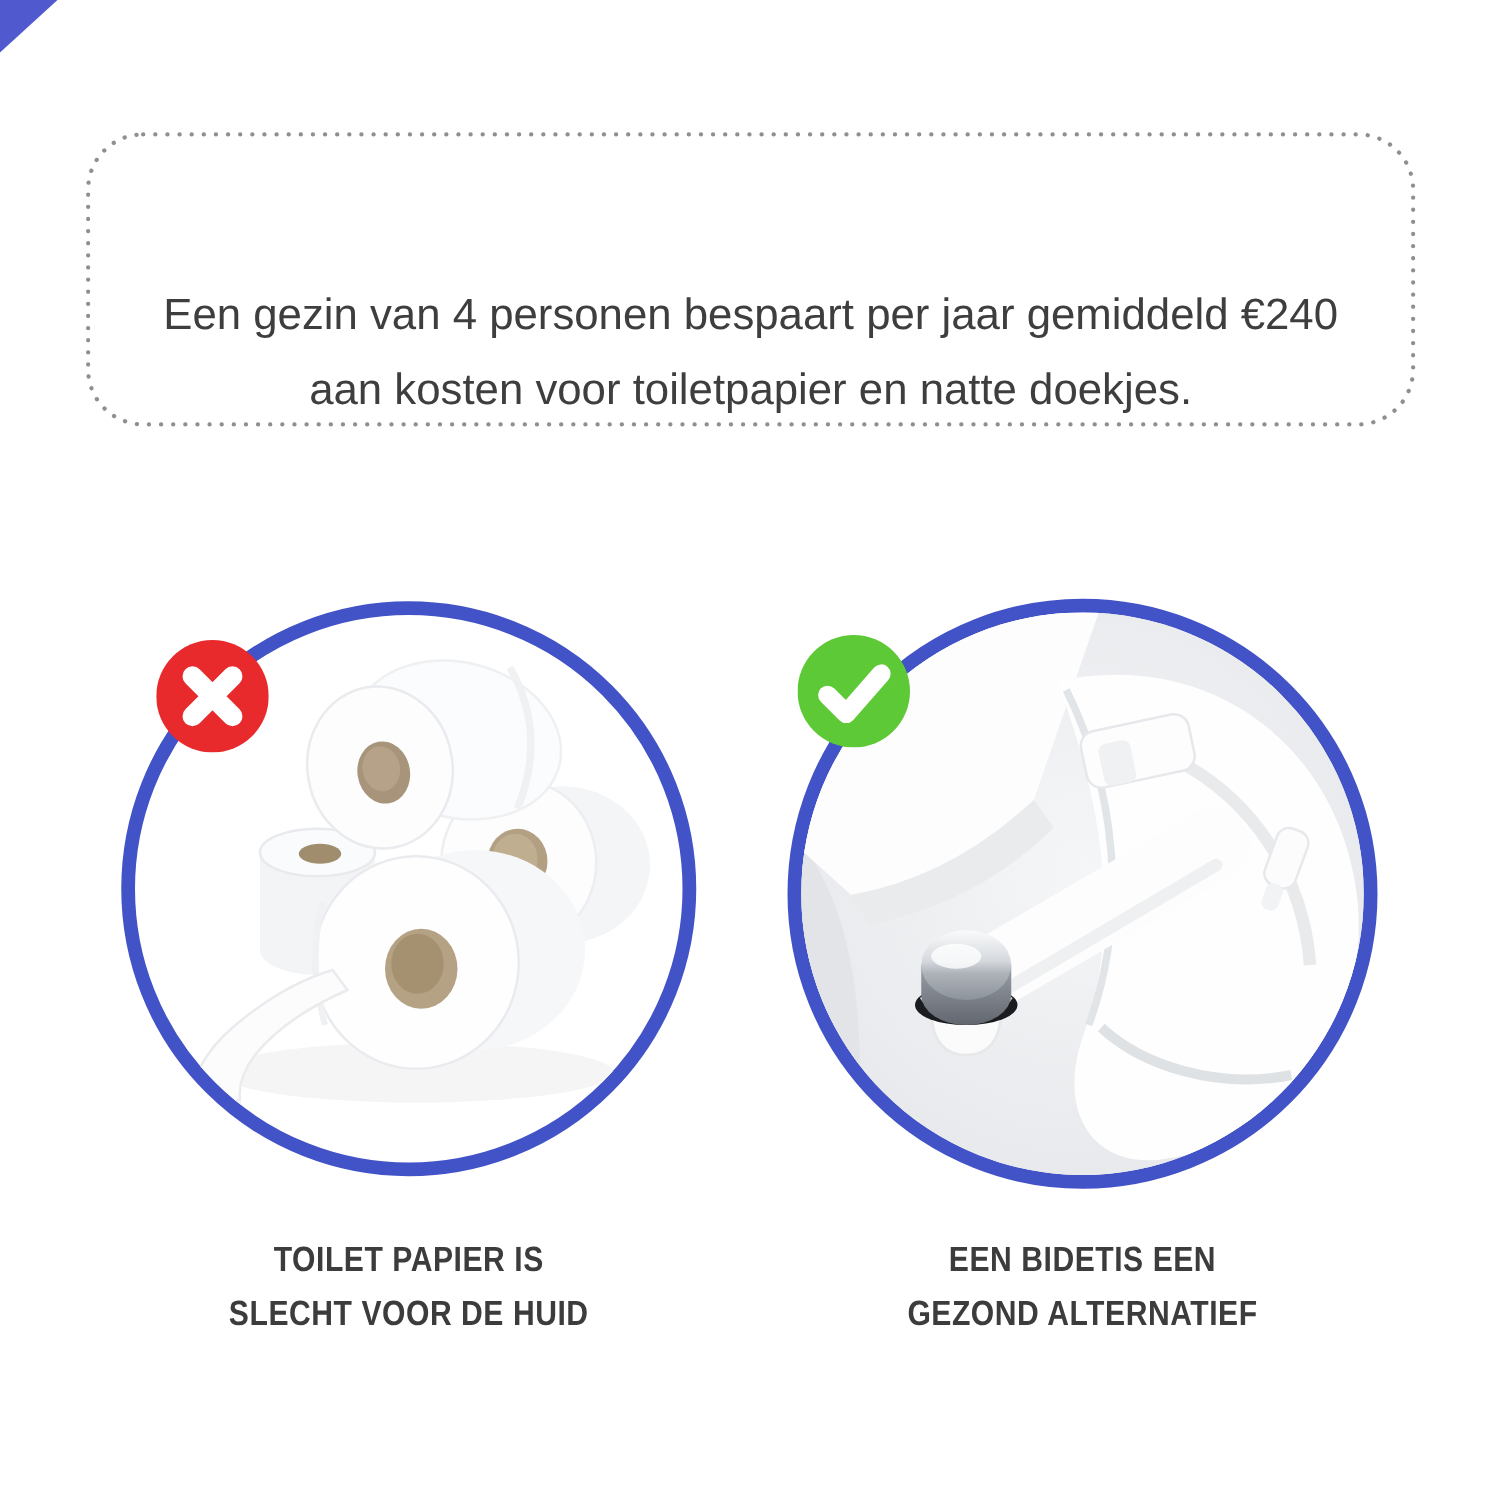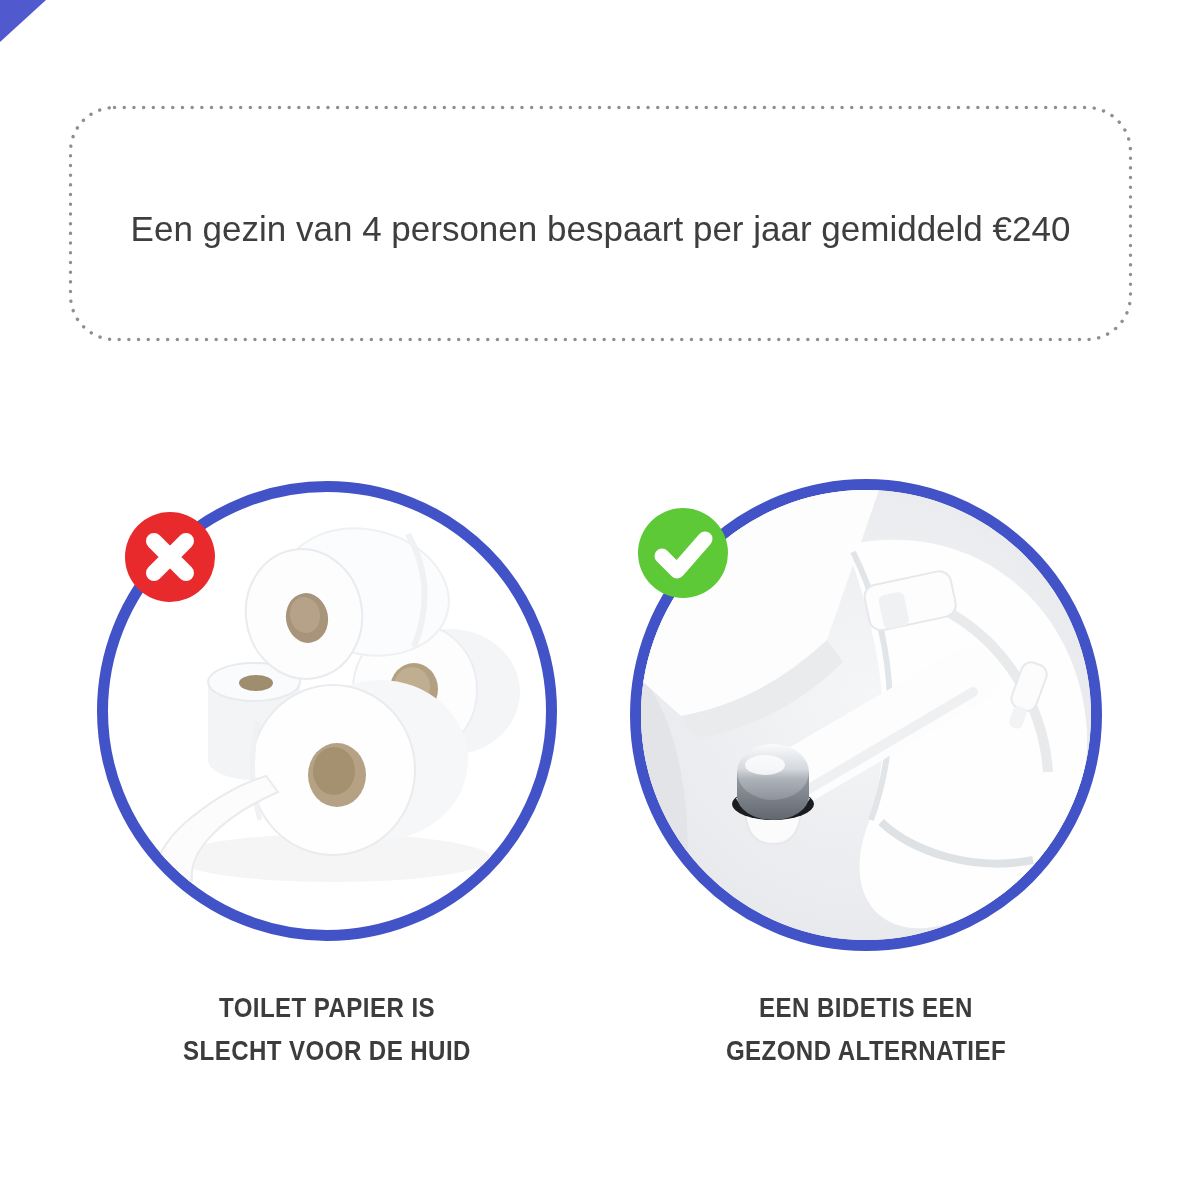--- a/index.html
+++ b/index.html
@@ -4,21 +4,21 @@
 <style>
   html,body{margin:0;padding:0;background:#fff;}
   .canvas{
     position:relative;width:1200px;height:1200px;background:#ffffff;overflow:hidden;
     font-family:"Liberation Sans", sans-serif;
   }
   .corner-svg{position:absolute;left:0;top:0;width:48px;height:44px;}
   .banner{position:absolute;left:68px;top:105px;width:1065px;height:237px;}
   .banner-border-svg{position:absolute;left:0;top:0;width:100%;height:100%;}
   .banner-text{
-    position:absolute;inset:0;display:flex;flex-direction:column;justify-content:center;
+    position:absolute;inset:0;display:flex;flex-direction:column;justify-content:flex-end;
     align-items:center;text-align:center;font-size:35px;line-height:60px;padding-top:10px;
     letter-spacing:0px;
   }
   .circle{
     position:absolute;border-radius:50%;overflow:hidden;background:#fff;
     box-sizing:border-box;border:11px solid #4252c7;
   }
   .circle-left{left:97px;top:481px;width:460px;height:460px;}
   .circle-right{left:630px;top:479px;width:472px;height:472px;}
   .circle svg{display:block;width:100%;height:100%;}
@@ -41,20 +41,21 @@
   <svg class="corner-svg" viewBox="0 0 48 44">
     <polygon points="0,0 46,0 0,42" fill="#5059ce"></polygon>
   </svg>
 
   <div class="banner">
     <svg class="banner-border-svg" viewBox="0 0 1065 237">
       <rect x="2.5" y="2.5" width="1060" height="232" rx="44" fill="none" stroke-width="3.4" stroke-dasharray="0.1 9.6" stroke-linecap="round" stroke="#8f8f8f"></rect>
     </svg>
     <div class="banner-text" style="color: rgb(62, 62, 62);">
       <div>Een gezin van 4 personen bespaart per jaar gemiddeld €240</div>
+      <div>aan kosten voor toiletpapier en natte doekjes.</div>
     </div>
   </div>
 
   <div class="circle circle-left" style="border-color: rgb(66, 82, 199);">
     <svg viewBox="0 0 438 438">
 
       <ellipse cx="225" cy="366" rx="158" ry="24" fill="#f5f5f5"></ellipse>
 
       <g>
         <path d="M100 190 L100 268 A46 20 0 0 0 192 268 L192 190 Z" fill="#f3f4f6"></path>

